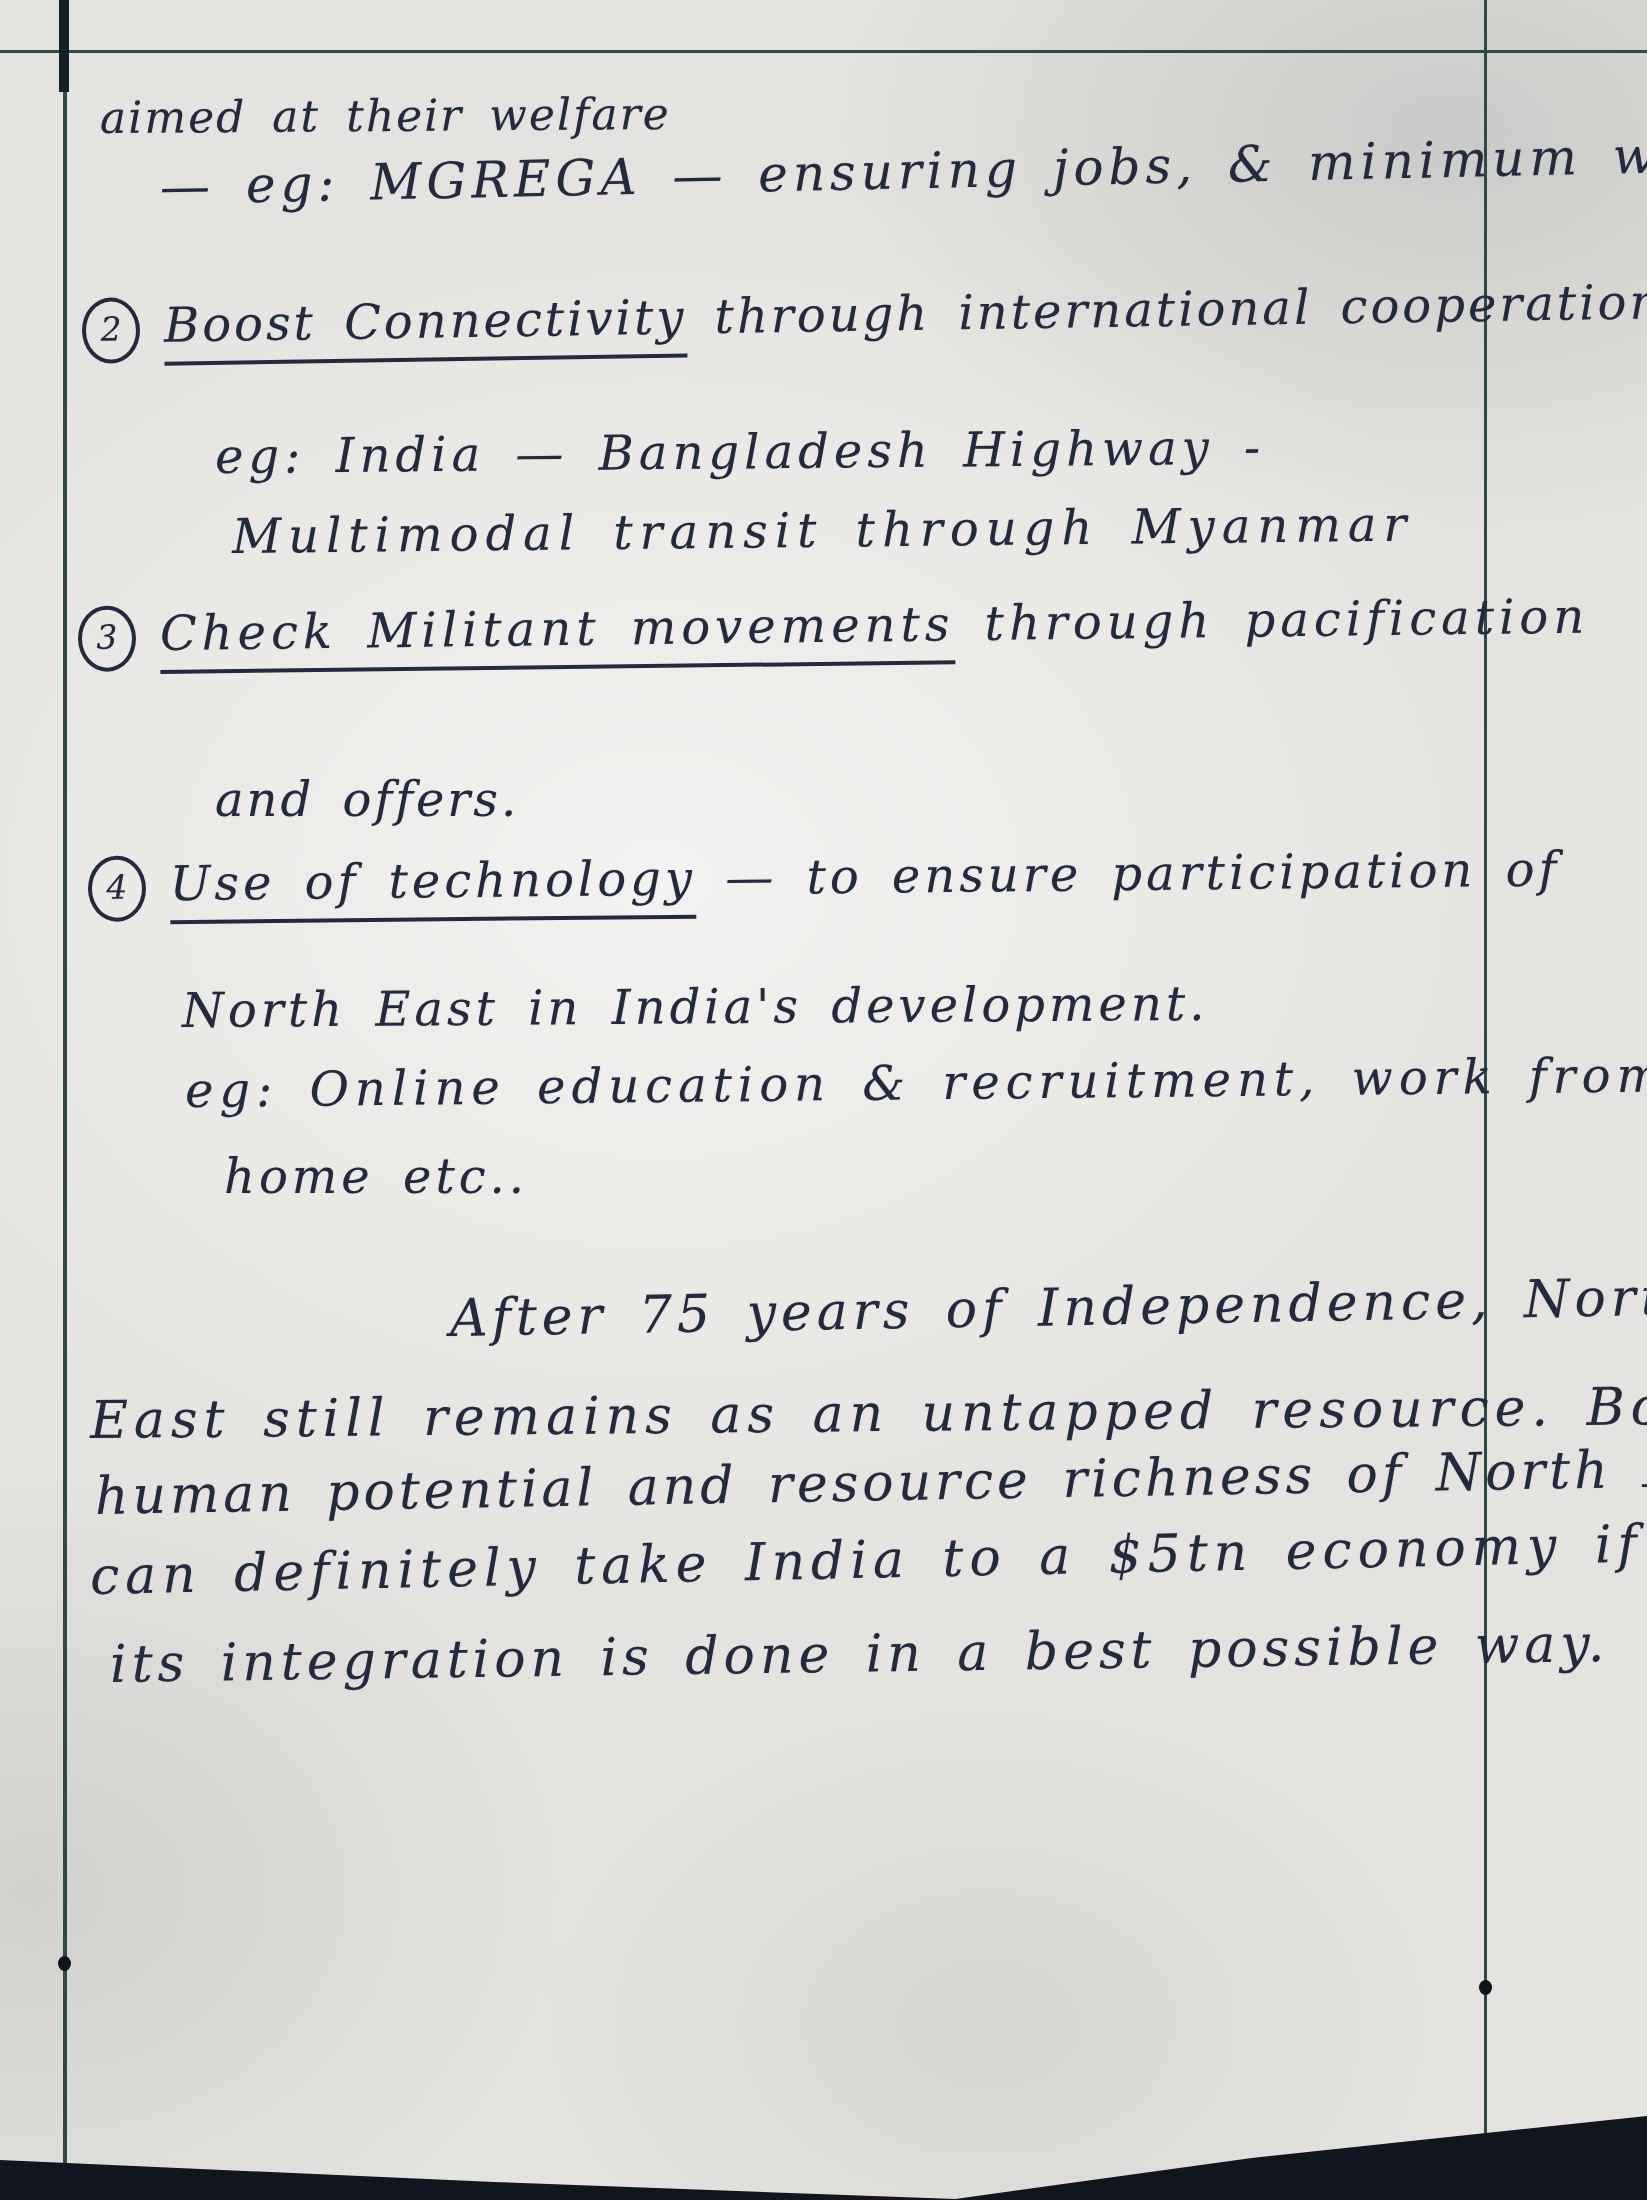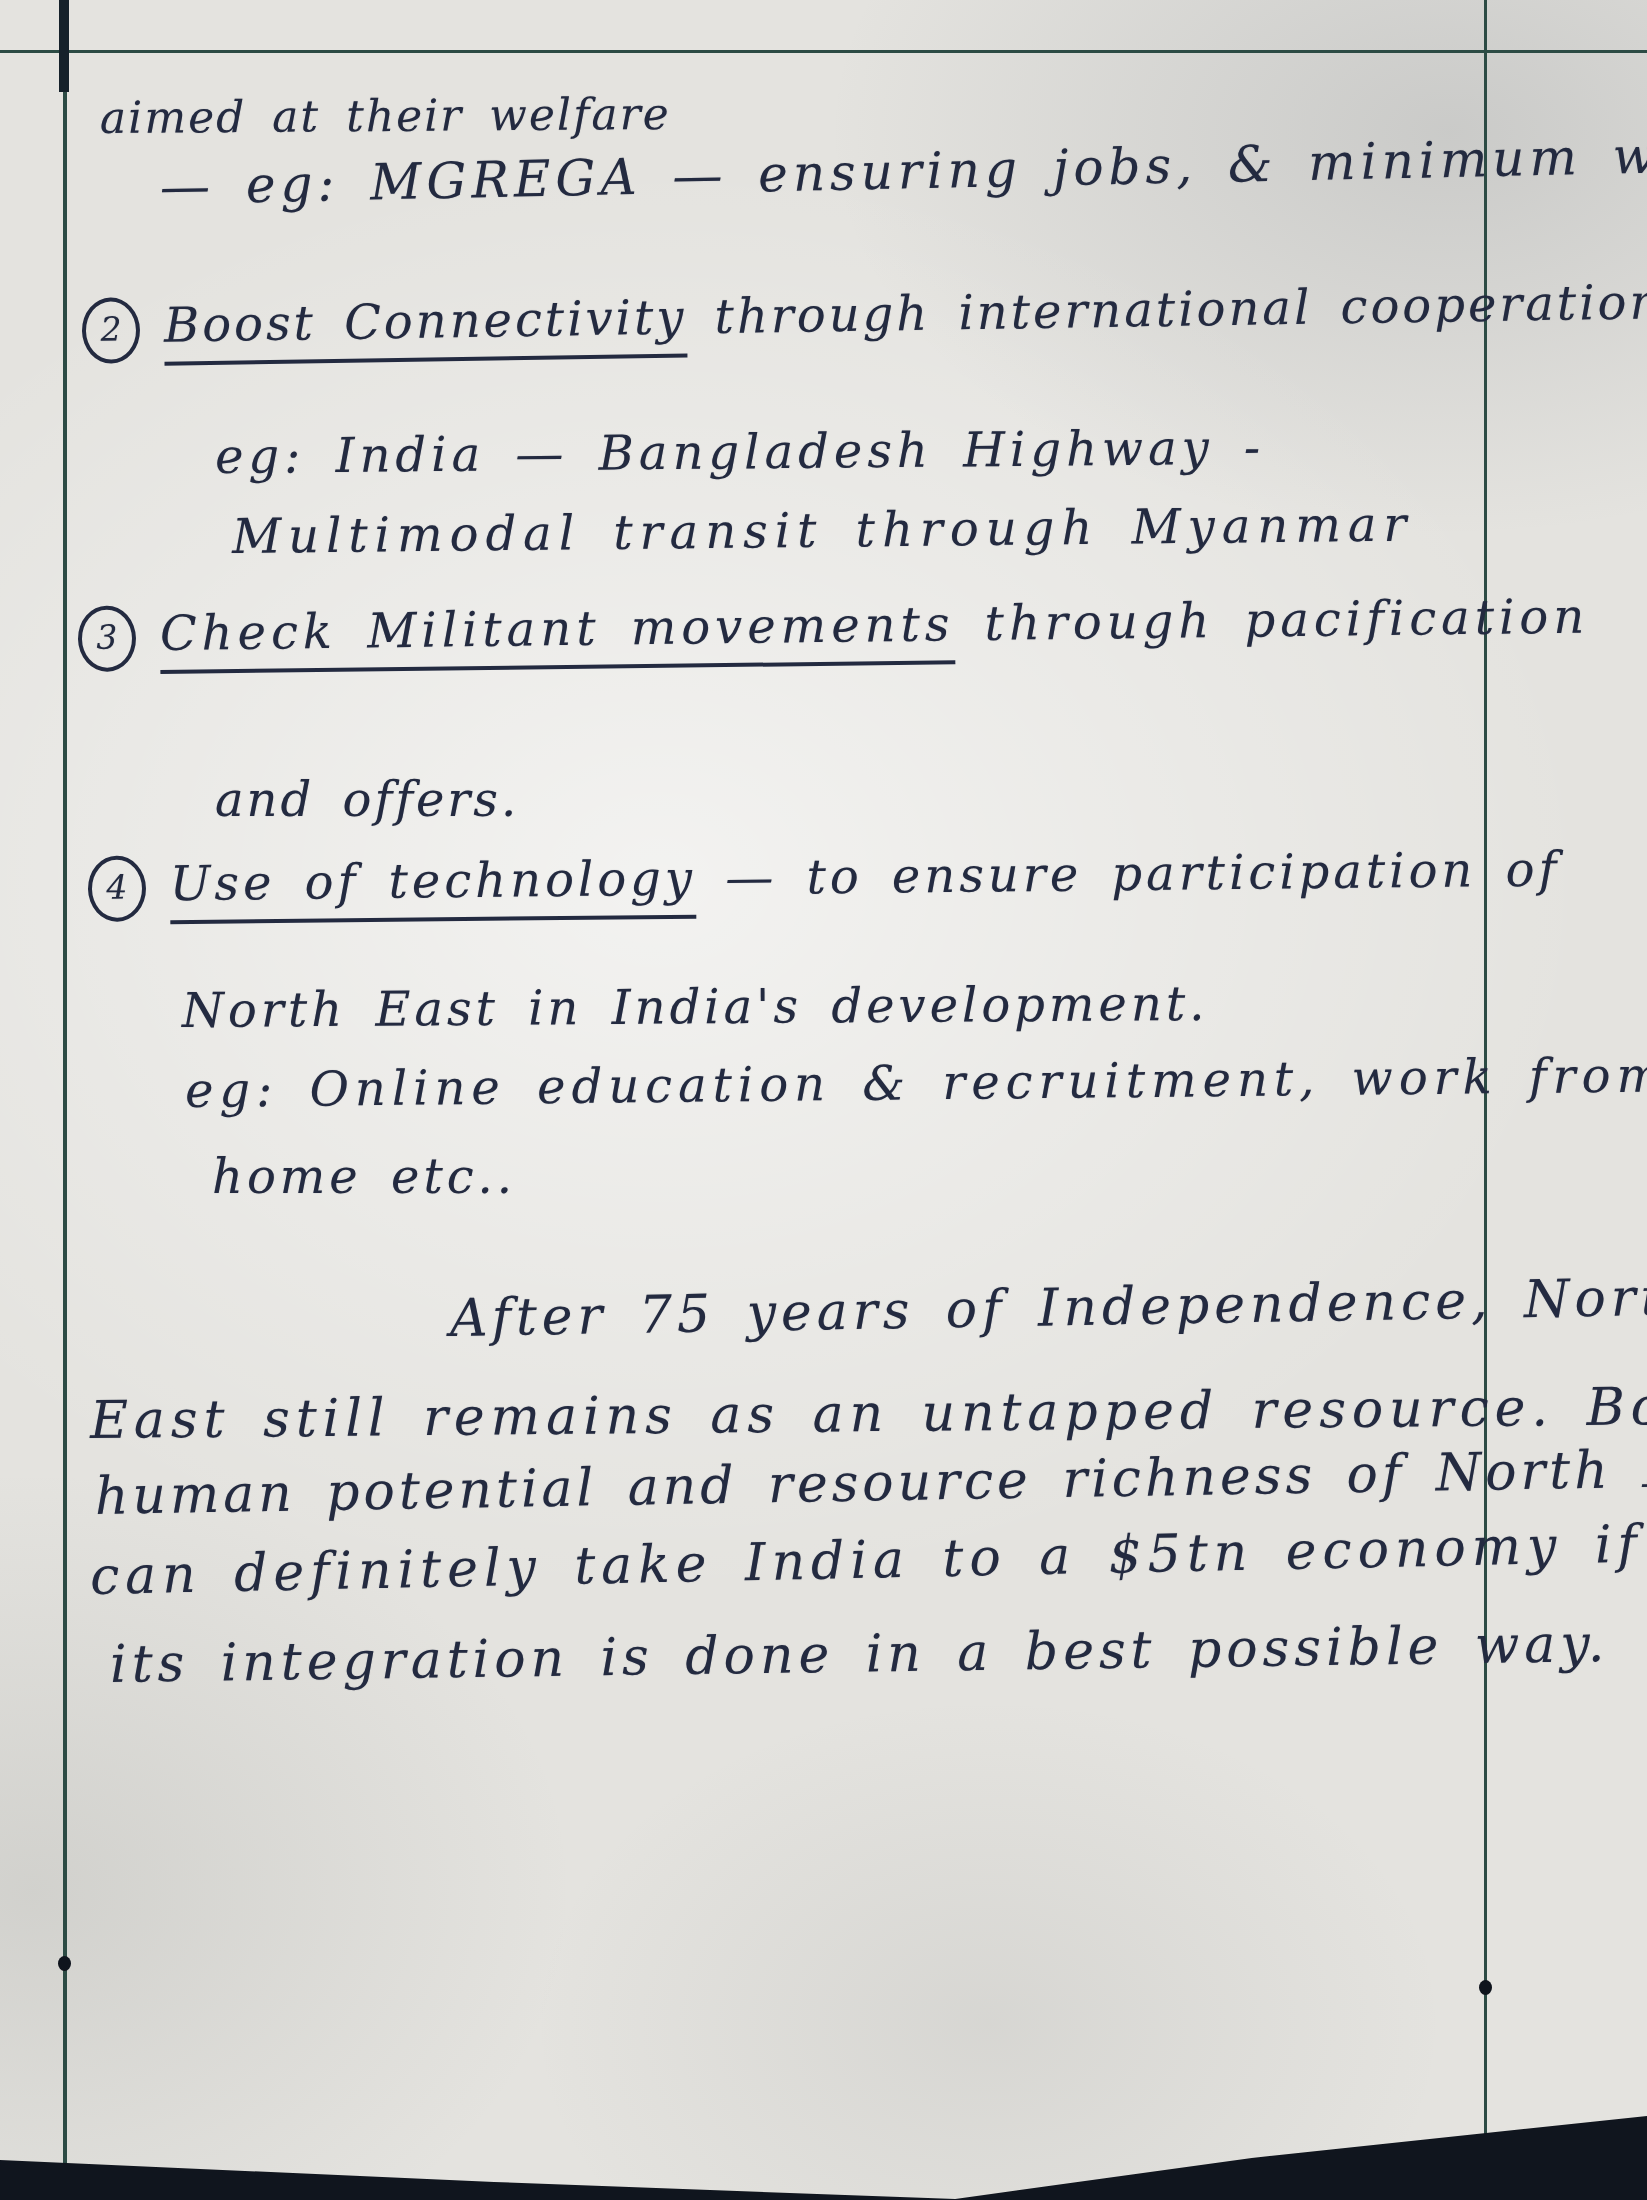--- a/index.html
+++ b/index.html
@@ -75,21 +75,21 @@
   <div class="hand" style="left:215px;top:742px;font-size:48px;letter-spacing:3px;margin-top:29px;">and offers.</div>
 
   <div class="hand" style="left:88px;top:856px;font-size:48px;letter-spacing:4px;transform:rotate(-0.6deg);">
     <span class="cnum">4</span><span class="ul">Use of technology</span><span> — to ensure participation of</span>
   </div>
 
   <div class="hand" style="left:182px;top:982px;font-size:48px;letter-spacing:4px;transform:rotate(-0.4deg);">North East in India's development.</div>
 
   <div class="hand" style="left:185px;top:1062px;font-size:48px;letter-spacing:6px;transform:rotate(-0.6deg);">eg: Online education &amp; recruitment, work from</div>
 
-  <div class="hand" style="left:212px;top:1148px;font-size:48px;letter-spacing:4px;">home etc..</div>
+  <div class="hand" style="left:224px;top:1148px;font-size:48px;letter-spacing:4px;">home etc..</div>
 
   <div class="hand" style="left:450px;top:1288px;font-size:52px;letter-spacing:5px;transform:rotate(-1deg);">After 75 years of Independence, North-</div>
 
   <div class="hand" style="left:90px;top:1390px;font-size:52px;letter-spacing:6px;transform:rotate(-0.5deg);">East still remains as an untapped resource. Both</div>
 
   <div class="hand" style="left:95px;top:1466px;font-size:52px;letter-spacing:4px;transform:rotate(-1deg);">human potential and resource richness of North East</div>
 
   <div class="hand" style="left:90px;top:1546px;font-size:52px;letter-spacing:6px;transform:rotate(-1.2deg);">can definitely take India to a $5tn economy if</div>
 
   <div class="hand" style="left:110px;top:1634px;font-size:52px;letter-spacing:5px;transform:rotate(-0.8deg);">its integration is done in a best possible way.</div>

